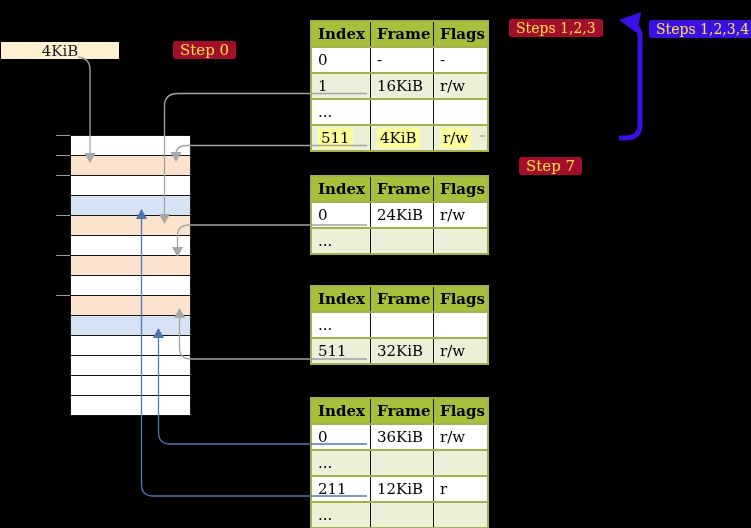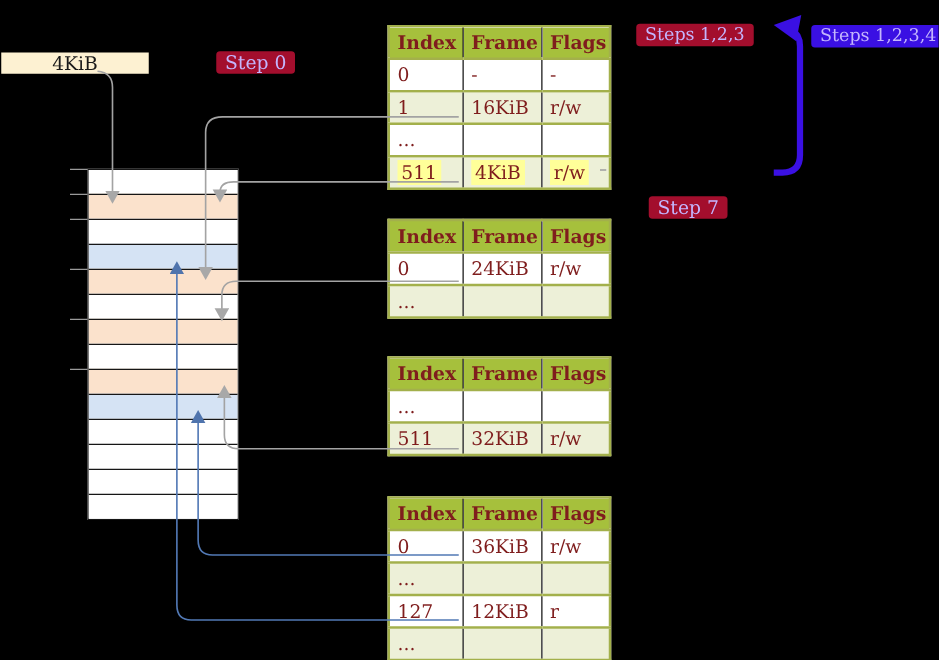--- a/index.html
+++ b/index.html
@@ -4,21 +4,21 @@
 <style>
   html,body{margin:0;padding:0;background:#000;}
   .stage{position:relative;width:751px;height:528px;background:#000;overflow:hidden;
          font-family:"DejaVu Serif", "Liberation Serif", serif;}
 
   
   .page-label{position:absolute;left:1px;top:42px;width:118px;height:17px;
     background:#fdf1d2;color:#1a1a1a;font-size:15px;line-height:18px;text-align:center;}
 
   
-  .badge{position:absolute;color:#c4b5fd;font-size:14px;line-height:16px;
+  .badge{position:absolute;color:#fde047;font-size:14px;line-height:16px;
          padding:1px 7px;border-radius:3px;white-space:nowrap;}
   .badge.red{background:#a30e2d;}
   .badge.blue{background:#3a10e3;}
   .b-step0{left:173px;top:41px;font-size:15px;}
   .b-steps123{left:509px;top:19px;}
   .b-steps1234{left:649px;top:20px;}
   .b-step4{left:519px;top:157px;font-size:15px;}
 
   
   .memory{position:absolute;left:70px;top:135px;width:119px;height:279px;
@@ -28,21 +28,21 @@
   .m-white{background:#ffffff;}
   .m-orange{background:#fbe2cc;}
   .m-blue{background:#d5e3f4;}
   .tick{position:absolute;left:56px;width:14px;height:1px;background:#9a9a9a;}
 
   
   table.ptable{position:absolute;left:310px;border-collapse:collapse;background:#fff;
     border:2px solid #a3b04b;table-layout:fixed;box-shadow:inset 1px 1px 0 #fff;}
   .ptable th{background:#a6c03c;color:#fff;font-weight:bold;font-size:16px;}
   .ptable th,.ptable td{height:24px;padding:0 0 0 6px;text-align:left;
-    font-size:15px;color:#7f1d1d;border-left:1px solid #141414;overflow:hidden;}
+    font-size:15px;color:#000000;border-left:1px solid #141414;overflow:hidden;}
   .ptable th:first-child,.ptable td:first-child{border-left:none;}
   .ptable tbody td{border-top:2px solid #a3b04b;}
   .ptable tr.shaded td{background:#edf0d8;}
   .c0{width:52px;} .c1{width:56px;} .c2{width:47px;}
   .hl{background:#ffff99;padding:1px 3px;}
   .t-1{top:20px;} .t-2{top:175px;} .t-3{top:285px;} .t-4{top:397px;}
 
   svg.overlay{position:absolute;left:0;top:0;pointer-events:none;}
 </style>
 </head>
@@ -160,21 +160,21 @@
           <td class="c0">0</td>
           <td class="c1">36KiB</td>
           <td class="c2">r/w</td>
         </tr>
         <tr class="shaded">
           <td class="c0">...</td>
           <td class="c1"></td>
           <td class="c2"></td>
         </tr>
         <tr>
-          <td class="c0">127</td>
+          <td class="c0">211</td>
           <td class="c1">12KiB</td>
           <td class="c2">r</td>
         </tr>
         <tr class="shaded">
           <td class="c0">...</td>
           <td class="c1"></td>
           <td class="c2"></td>
         </tr>
       </tbody>
     </table>

